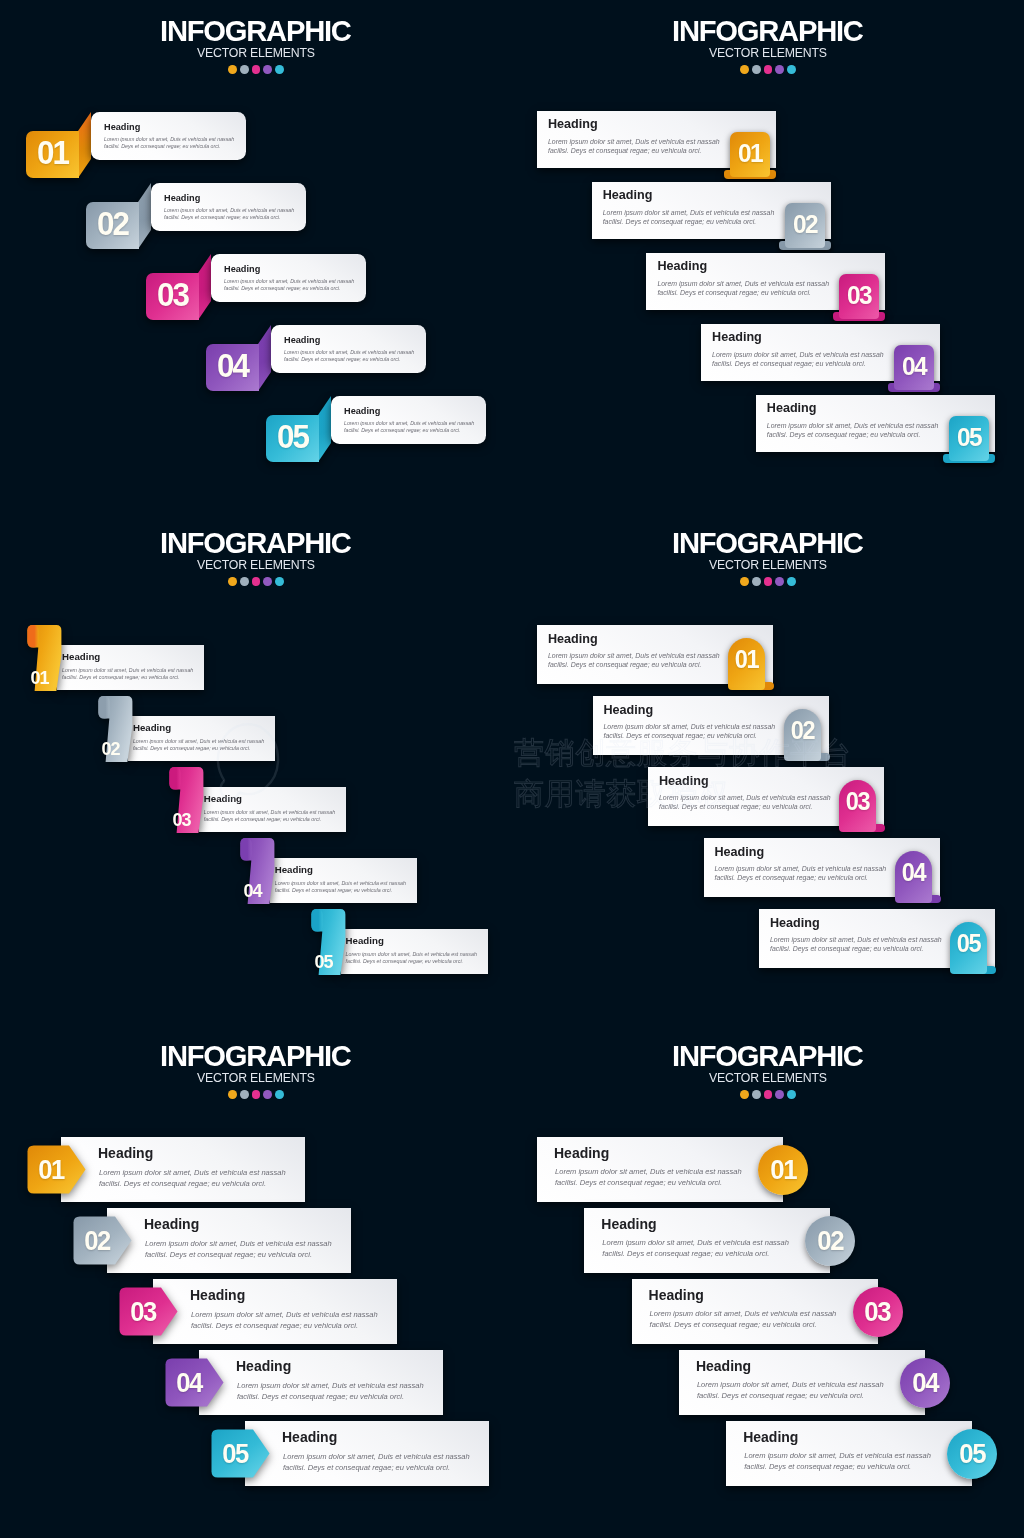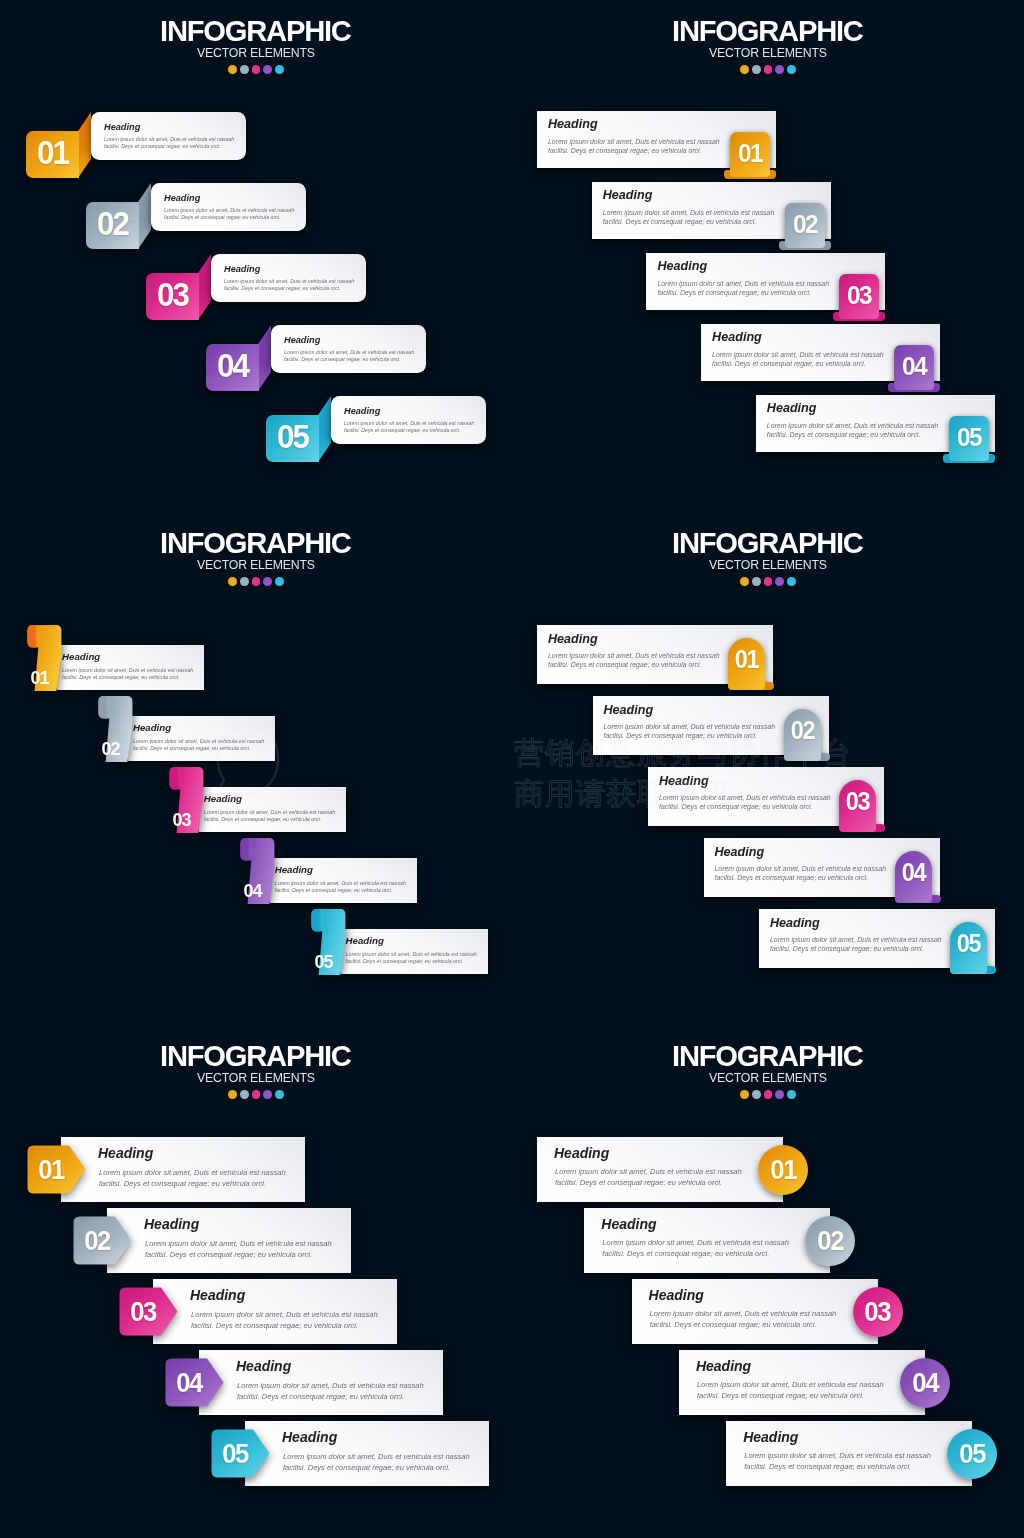--- a/index.html
+++ b/index.html
@@ -11,21 +11,21 @@
   .panel{position:absolute;width:512px;height:512px;overflow:visible;}
   
   .p-title{position:absolute;left:0;right:0;top:16.5px;text-align:center;
     font-size:29.2px;font-weight:bold;color:#ffffff;letter-spacing:-1.25px;line-height:1;
     text-indent:-1.25px;}
   .p-sub{position:absolute;left:0;right:0;top:47px;text-align:center;
     font-size:12.3px;font-weight:normal;color:#e2e7ee;letter-spacing:-0.2px;line-height:1;
     text-indent:-0.2px;}
   .p-dots{position:absolute;left:0;right:0;top:65px;display:flex;justify-content:center;gap:2.8px;}
   .p-dots i{display:block;width:8.8px;height:8.8px;border-radius:50%;}
-  .hd{font-style:italic;font-weight:bold;color:#202024;font-size:9.2px;line-height:1;white-space:nowrap;text-align:right;}
+  .hd{font-weight:bold;color:#202024;font-size:9.2px;line-height:1;white-space:nowrap;text-align:right;}
   .bd{font-style:italic;color:#6d6d75;font-size:5.25px;line-height:7.3px;white-space:nowrap;}
   .num{font-weight:bold;color:#fff;line-height:1;letter-spacing:0.5px;}
 
   
   .p1 .row{position:absolute;}
   .p1 .sheetcard{position:absolute;left:65px;top:0;width:155px;height:48px;border-radius:8.5px;
     background:linear-gradient(215deg,#e5e7ec 0%,#f4f5f7 32%,#fdfdfe 68%,#ffffff 100%);
     box-shadow:0 3px 8px rgba(0,0,0,.6);}
   .p1 .hd{position:absolute;left:13px;top:11px;}
   .p1 .bd{position:absolute;left:13px;top:23.5px;width:130px;}

